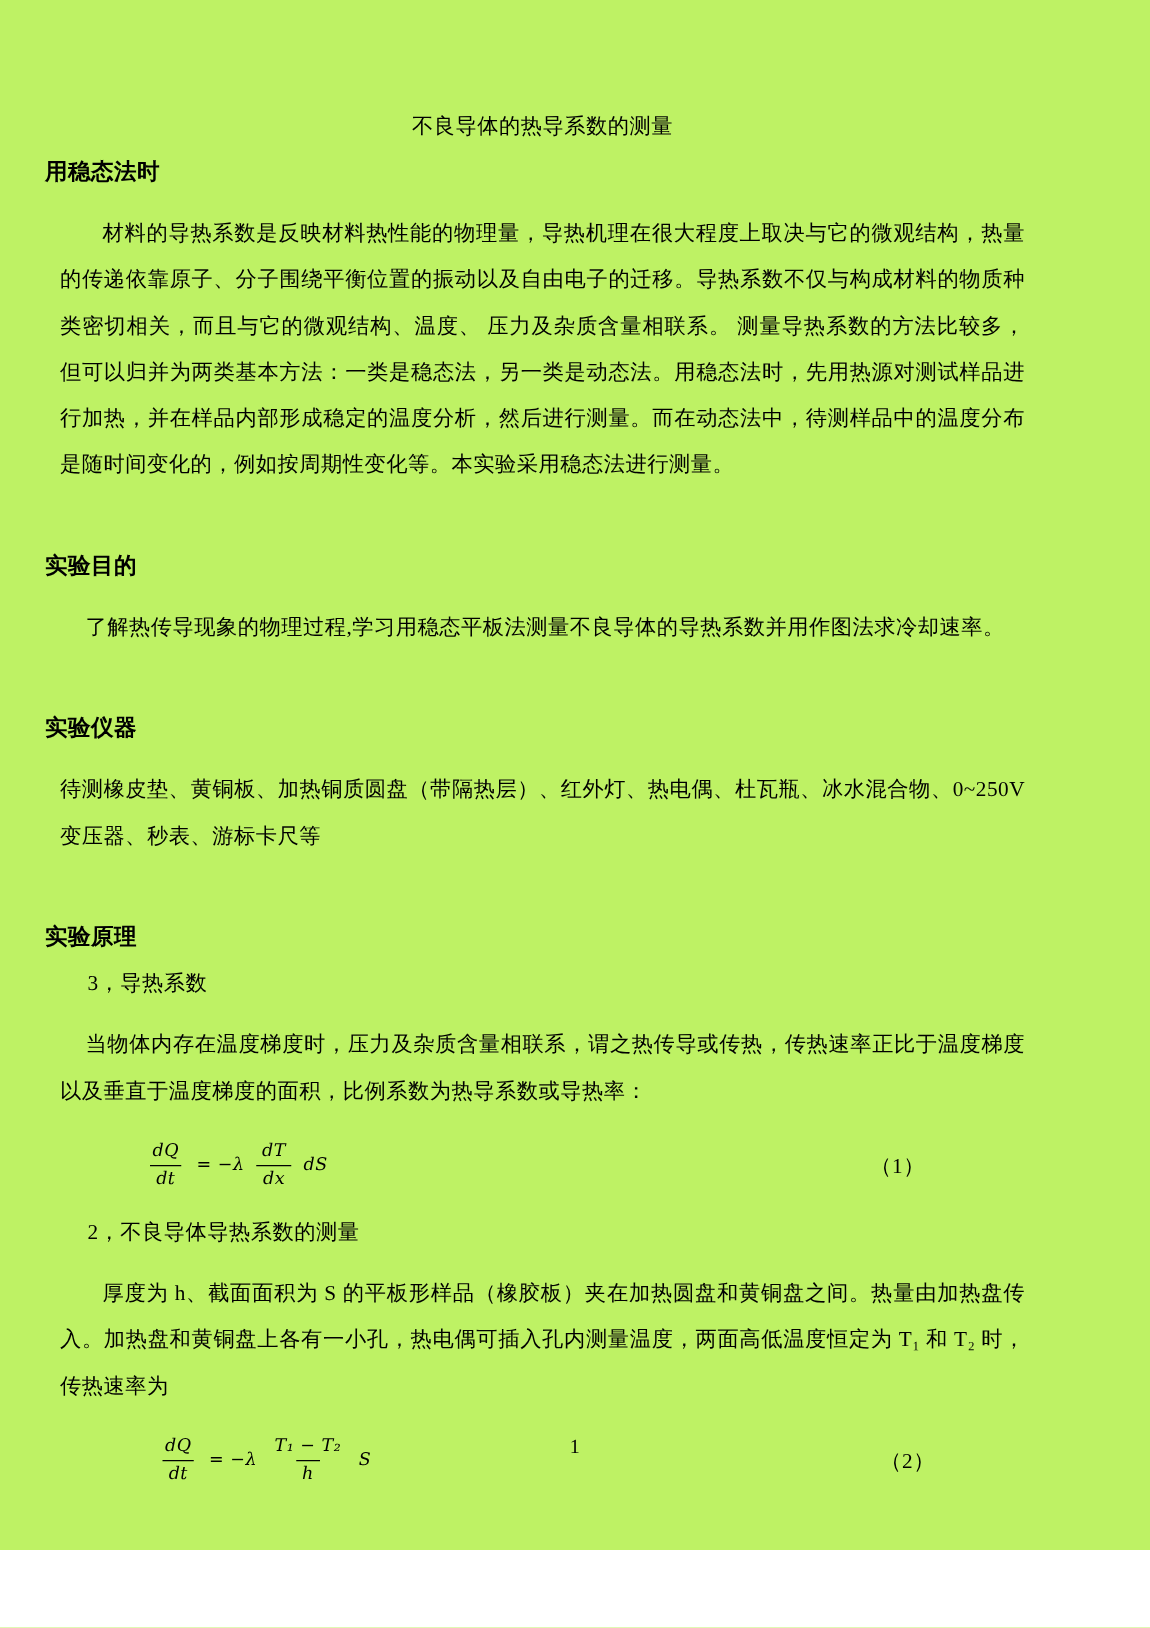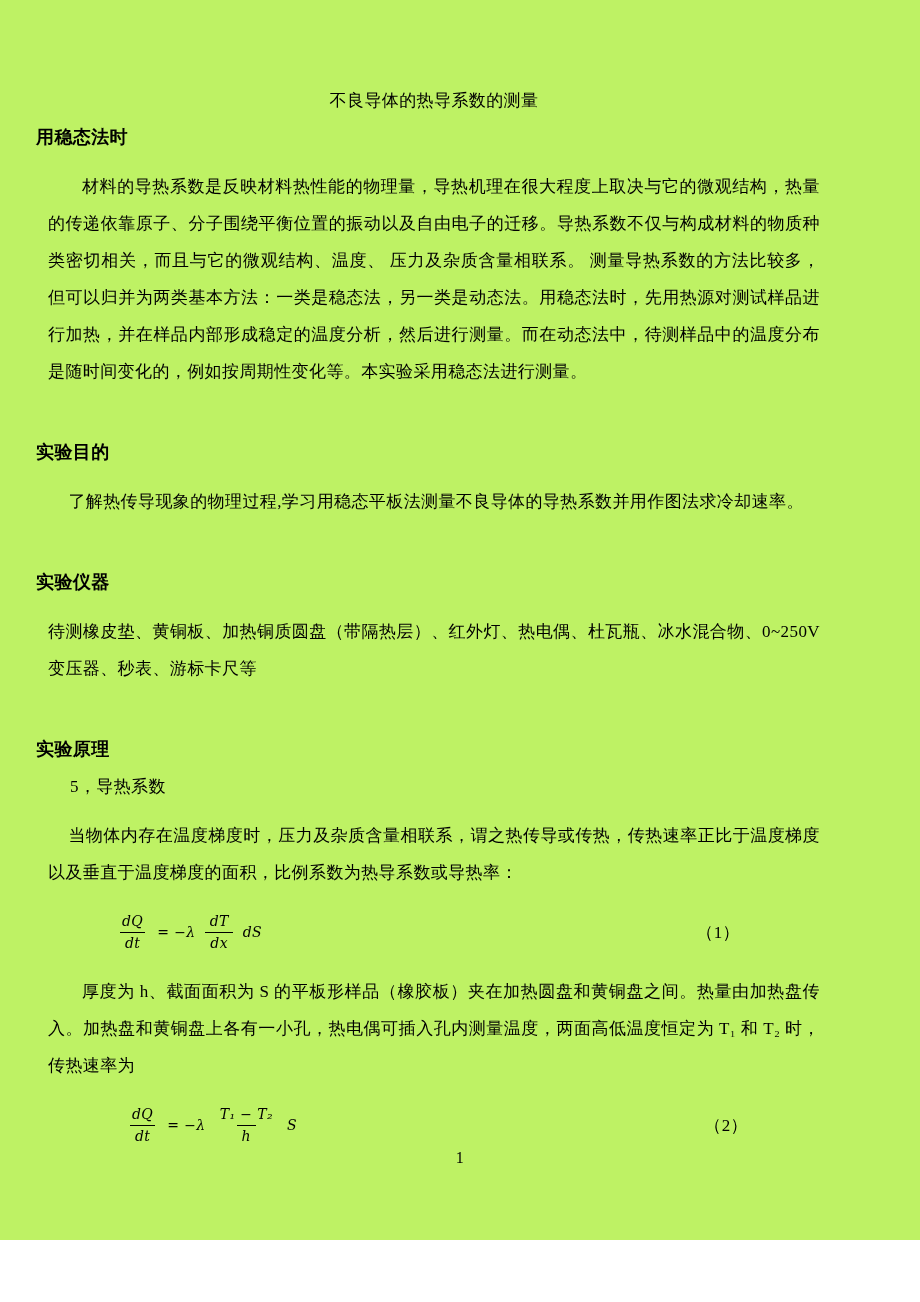--- a/index.html
+++ b/index.html
@@ -112,39 +112,40 @@
   <p class="para indent2">材料的导热系数是反映材料热性能的物理量，导热机理在很大程度上取决与它的微观结构，热量的传递依靠原子、分子围绕平衡位置的振动以及自由电子的迁移。导热系数不仅与构成材料的物质种类密切相关，而且与它的微观结构、温度、 压力及杂质含量相联系。 测量导热系数的方法比较多，但可以归并为两类基本方法：一类是稳态法，另一类是动态法。用稳态法时，先用热源对测试样品进行加热，并在样品内部形成稳定的温度分析，然后进行测量。而在动态法中，待测样品中的温度分布是随时间变化的，例如按周期性变化等。本实验采用稳态法进行测量。</p>
 
   <h2 class="heading spaced">实验目的</h2>
   <p class="para indent15">了解热传导现象的物理过程,学习用稳态平板法测量不良导体的导热系数并用作图法求冷却速率。</p>
 
   <h2 class="heading spaced">实验仪器</h2>
   <p class="para">待测橡皮垫、黄铜板、加热铜质圆盘（带隔热层）、红外灯、热电偶、杜瓦瓶、冰水混合物、0~250V 变压器、秒表、游标卡尺等</p>
 
   <h2 class="heading spaced">实验原理</h2>
 
-  <p class="list-title">5，导热系数</p>
+  <p class="list-title">3，导热系数</p>
   <p class="para indent15">当物体内存在温度梯度时，压力及杂质含量相联系，谓之热传导或传热，传热速率正比于温度梯度以及垂直于温度梯度的面积，比例系数为热导系数或导热率：</p>
 
   <div class="formula">
     <div class="formula-body formula1-offset">
       <span class="frac">
         <span class="frac-top">dQ</span>
         <span class="frac-bot">dt</span>
       </span>
       <span class="formula-mid">= −λ</span>
       <span class="frac">
         <span class="frac-top">dT</span>
         <span class="frac-bot">dx</span>
       </span>
       <span class="formula-tail">dS</span>
     </div>
     <span class="formula-label label1">（1）</span>
   </div>
 
+  <p class="list-title">2，不良导体导热系数的测量</p>
   <p class="para indent2">厚度为 h、截面面积为 S 的平板形样品（橡胶板）夹在加热圆盘和黄铜盘之间。热量由加热盘传入。加热盘和黄铜盘上各有一小孔，热电偶可插入孔内测量温度，两面高低温度恒定为 T₁ 和 T₂ 时，传热速率为</p>
 
   <div class="formula">
     <div class="formula-body formula2-offset">
       <span class="frac">
         <span class="frac-top">dQ</span>
         <span class="frac-bot">dt</span>
       </span>
       <span class="formula-mid">= −λ</span>
       <span class="frac">

